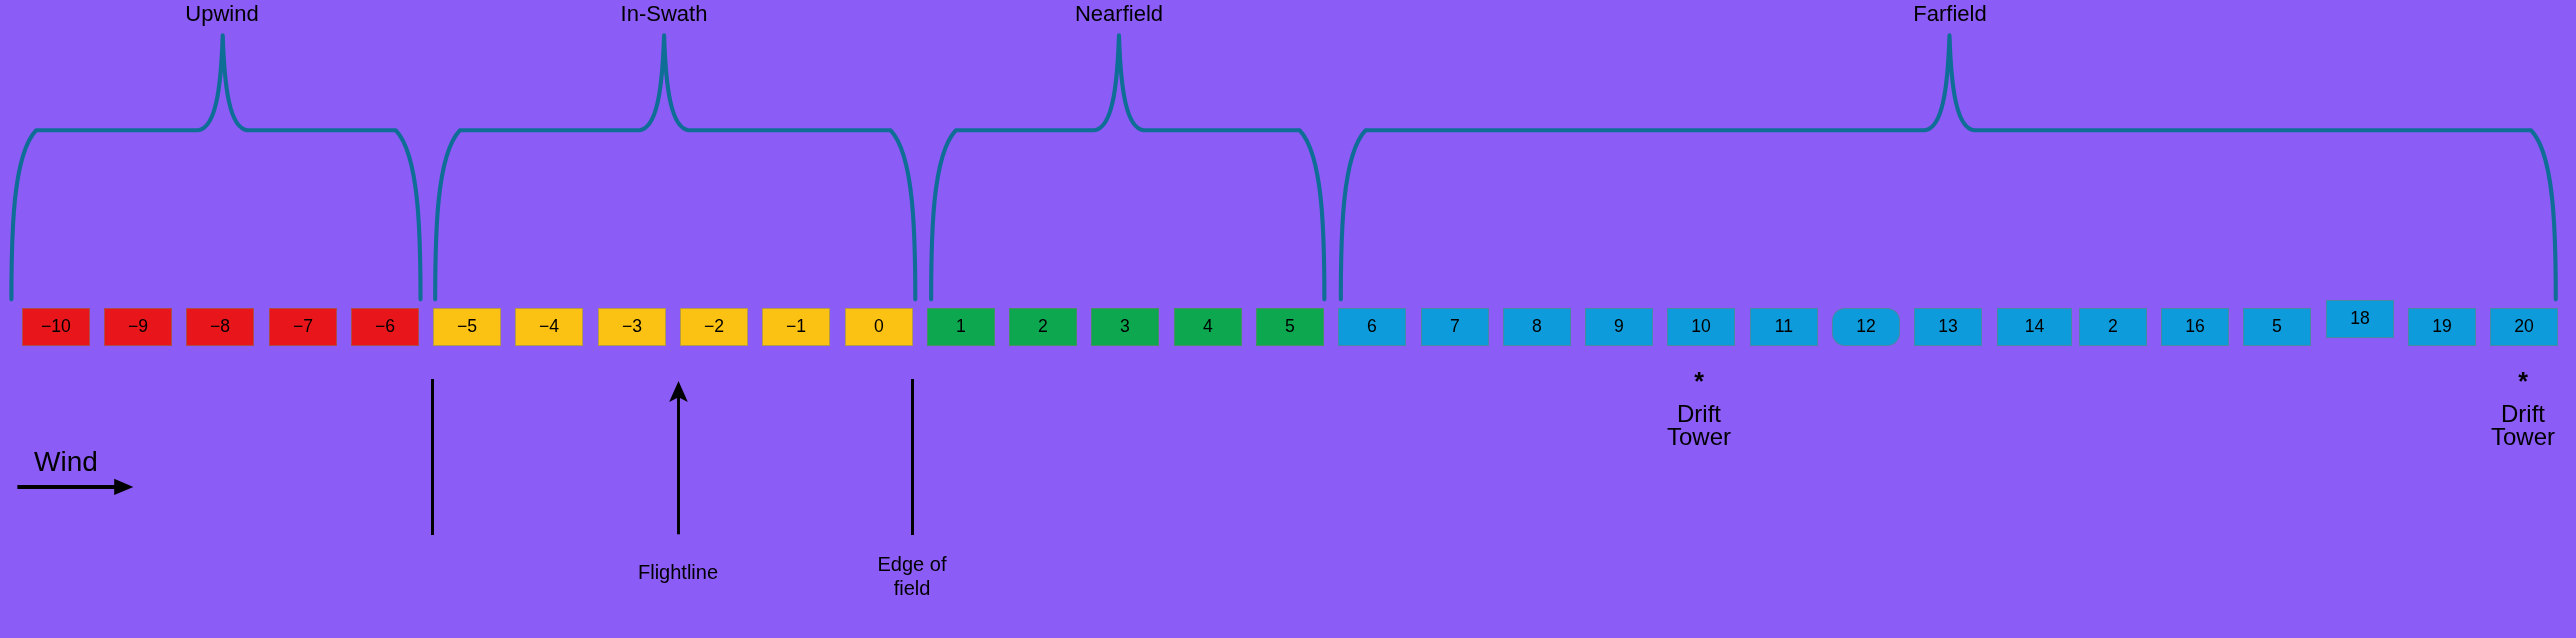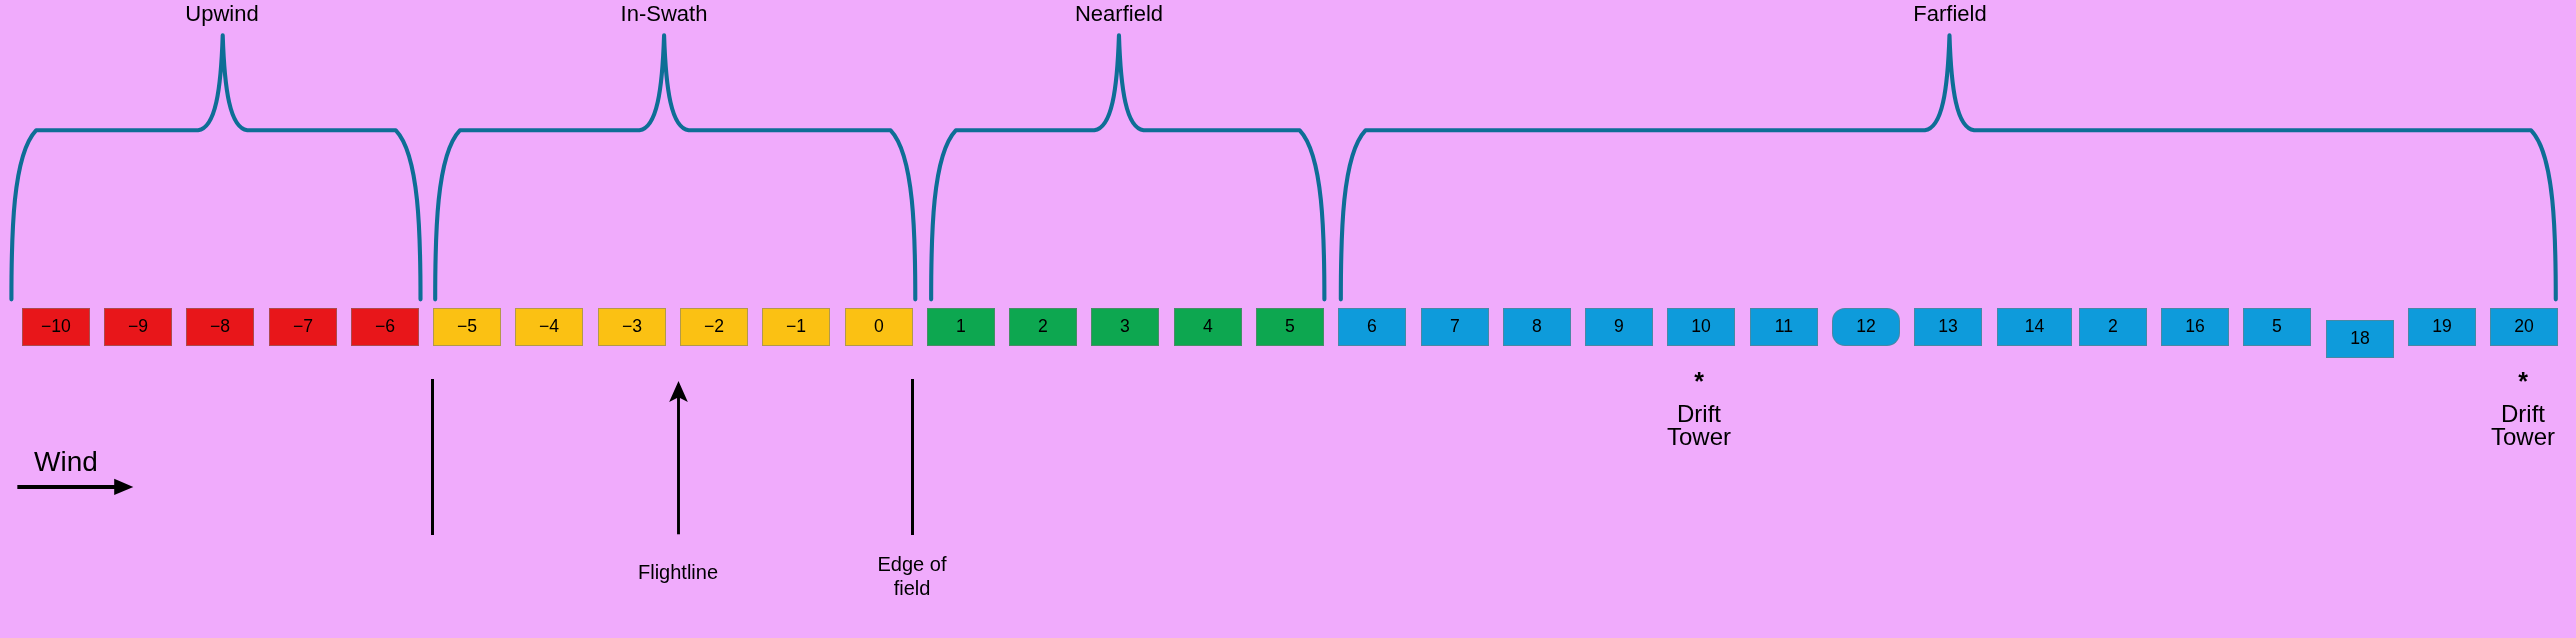--- a/index.html
+++ b/index.html
@@ -8,21 +8,21 @@
     background: #ffffff;
   }
   body {
     font-family: "Liberation Sans", sans-serif;
     color: #000000;
   }
   #stage {
     position: relative;
     width: 2576px;
     height: 638px;
-    background: #f0abfc;
+    background: #8b5cf6;
     overflow: hidden;
   }
 
   
   .zone-label {
     position: absolute;
     font-size: 22px;
     line-height: 26px;
     color: #000000;
     white-space: nowrap;
@@ -147,21 +147,21 @@
       <div class="plot-box c-blue" style="left: 1503px; top: 308px; width: 68px; height: 38px;">8</div>
       <div class="plot-box c-blue" style="left: 1585px; top: 308px; width: 68px; height: 38px;">9</div>
       <div class="plot-box c-blue" style="left: 1667px; top: 308px; width: 68px; height: 38px;">10</div>
       <div class="plot-box c-blue" style="left: 1750px; top: 308px; width: 68px; height: 38px;">11</div>
       <div class="plot-box c-blue" style="left: 1832px; top: 308px; width: 68px; height: 38px; border-radius: 13px;">12</div>
       <div class="plot-box c-blue" style="left: 1914px; top: 308px; width: 68px; height: 38px;">13</div>
       <div class="plot-box c-blue" style="left: 1997px; top: 308px; width: 75px; height: 38px;">14</div>
       <div class="plot-box c-blue" style="left: 2079px; top: 308px; width: 68px; height: 38px;">2</div>
       <div class="plot-box c-blue" style="left: 2161px; top: 308px; width: 68px; height: 38px;">16</div>
       <div class="plot-box c-blue" style="left: 2243px; top: 308px; width: 68px; height: 38px;">5</div>
-      <div class="plot-box c-blue" style="left: 2326px; top: 320px; width: 68px; height: 38px;">18</div>
+      <div class="plot-box c-blue" style="left: 2326px; top: 300px; width: 68px; height: 38px;">18</div>
       <div class="plot-box c-blue" style="left: 2408px; top: 308px; width: 68px; height: 38px;">19</div>
       <div class="plot-box c-blue" style="left: 2490px; top: 308px; width: 68px; height: 38px;">20</div>
     </div>
 
   <div id="marker-row">
       <div class="vmarker" style="left: 431px; top: 379px; height: 156px;"></div>
       <svg width="35" height="156" viewBox="0 0 60 265" style="position: absolute; left: 661px; top: 379px;">
         <line x1="30" y1="265" x2="30" y2="26" stroke="#000000" stroke-width="5"></line>
         <polygon points="30,2 46,38 30,30 14,38" fill="#000000"></polygon>
       </svg>

